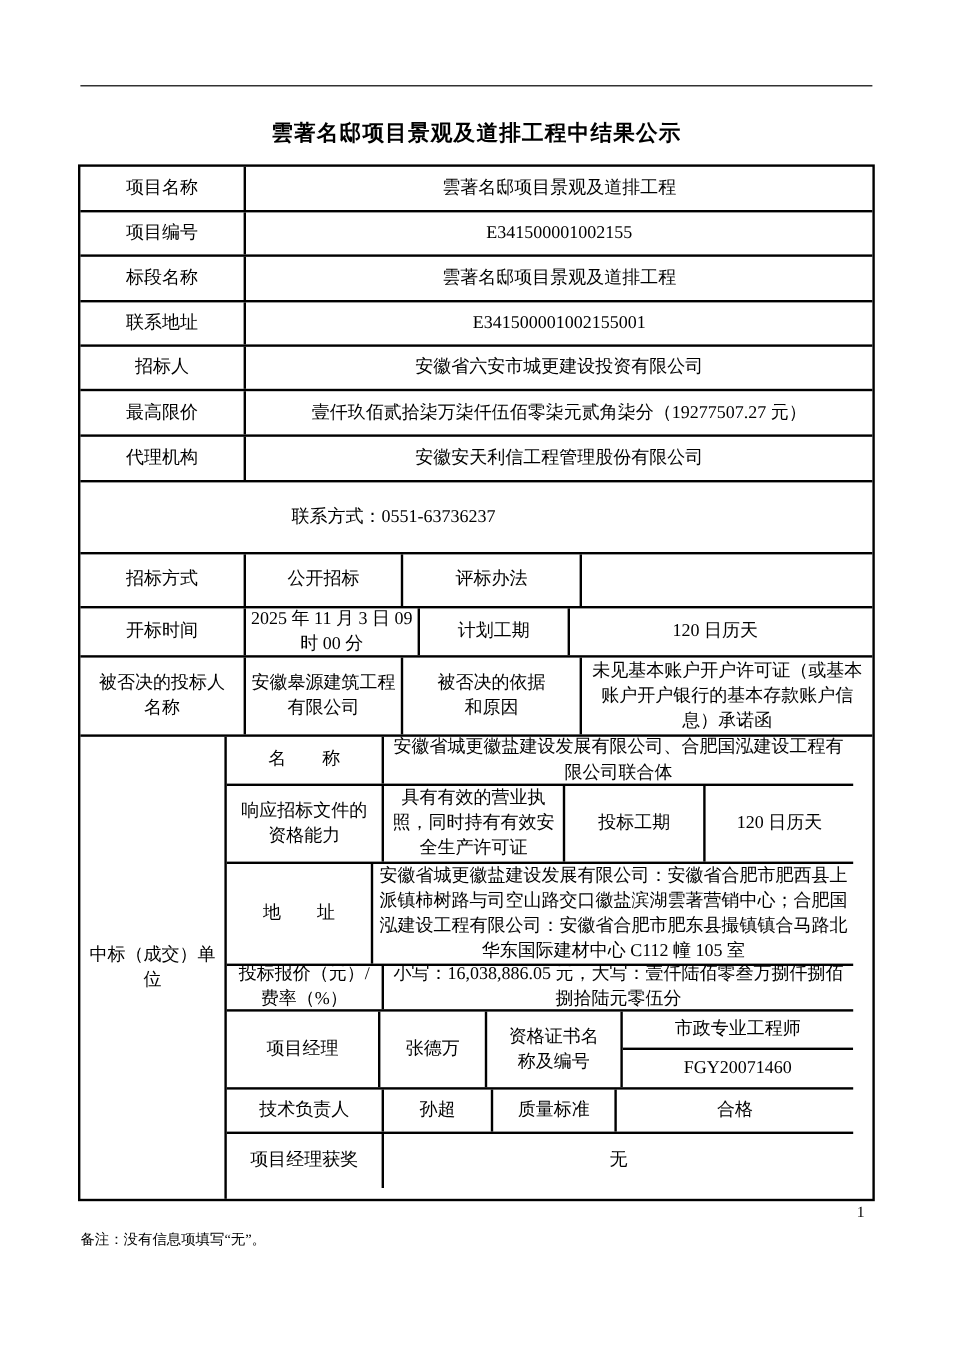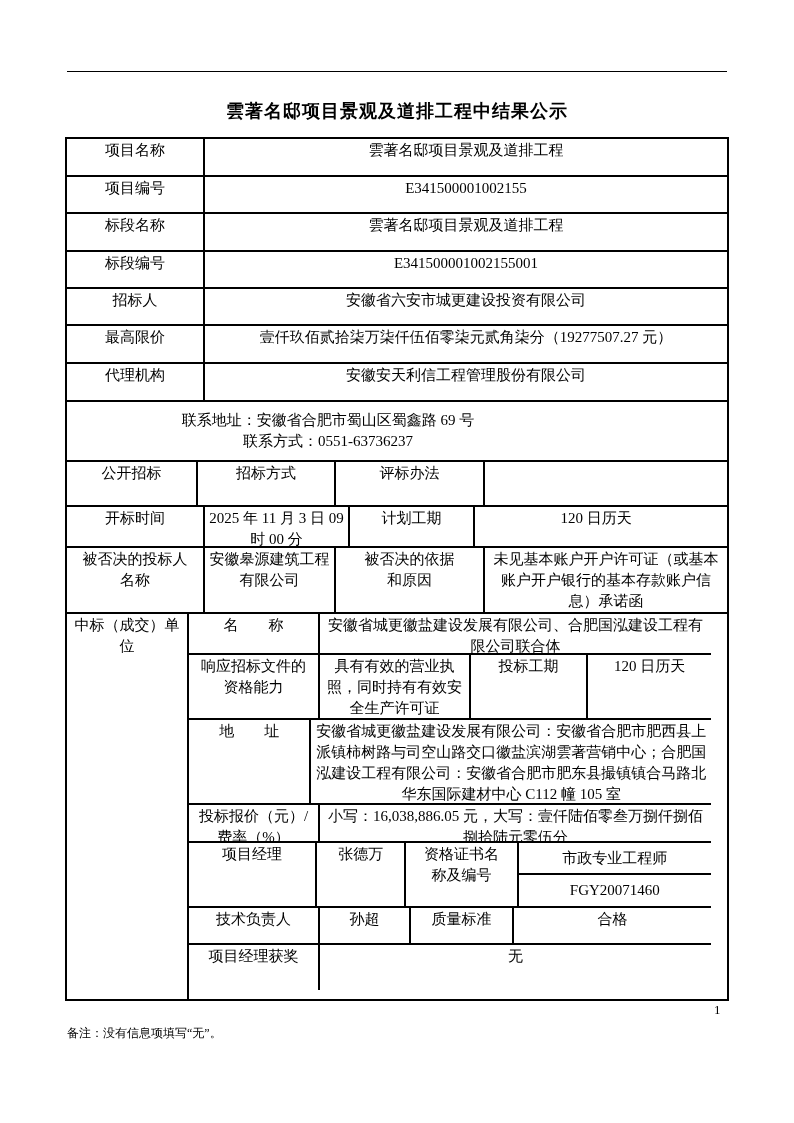--- a/index.html
+++ b/index.html
@@ -24,21 +24,21 @@
     position:absolute; left:65px; top:137px;
     width:664px; box-sizing:border-box;
     border:2px solid #000;
     font-size:15px; line-height:21px;
     display:flex; flex-direction:column;
   }
   .trow { display:flex; border-bottom:2px solid #000; box-sizing:border-box; }
   .trow.noborder { border-bottom:none; }
   .cell {
     box-sizing:border-box; border-right:2px solid #000;
-    display:flex; justify-content:center;
+    display:flex; align-items:center; justify-content:center;
     text-align:center; padding:1px 3px; overflow:hidden;
   }
   .cell.last { border-right:none; }
   .innercol { display:flex; flex-direction:column; box-sizing:border-box; }
   .subcell {
     box-sizing:border-box; display:flex; align-items:center;
     justify-content:center; text-align:center; overflow:hidden;
   }
   .footnote { position:absolute; left:67px; top:1025px; font-size:12px; }
   .pagenum  { position:absolute; left:714px; top:1002px; font-size:13px; }
@@ -76,21 +76,21 @@
       <div class="cell" style="width:138px">
           <span>标段名称</span>
         </div>
       <div class="cell last" style="width:522px">
           <span>雲著名邸项目景观及道排工程</span>
         </div>
     </div>
 
     <div class="trow" style="height:37px">
       <div class="cell" style="width:138px">
-          <span>标段编号</span>
+          <span>联系地址</span>
         </div>
       <div class="cell last" style="width:522px">
           <span>E341500001002155001</span>
         </div>
     </div>
 
     <div class="trow" style="height:37px">
       <div class="cell" style="width:138px">
           <span>招标人</span>
         </div>
@@ -112,31 +112,30 @@
       <div class="cell" style="width:138px">
           <span>代理机构</span>
         </div>
       <div class="cell last" style="width:522px">
           <span>安徽安天利信工程管理股份有限公司</span>
         </div>
     </div>
 
     <div class="trow" style="height:60px">
       <div class="cell last" style="width:522px;flex-direction:column">
-        <div>联系地址：安徽省合肥市蜀山区蜀鑫路 69 号</div>
         <div>联系方式：0551-63736237</div>
       </div>
     </div>
 
     <div class="trow" style="height:45px">
+      <div class="cell" style="width:138px">
+          <span>招标方式</span>
+        </div>
       <div class="cell" style="width:131px">
           <span>公开招标</span>
-        </div>
-      <div class="cell" style="width:138px">
-          <span>招标方式</span>
         </div>
       <div class="cell" style="width:149px">
           <span>评标办法</span>
         </div>
     </div>
 
     <div class="trow" style="height:41px">
       <div class="cell" style="width:138px">
           <span>开标时间</span>
         </div>

